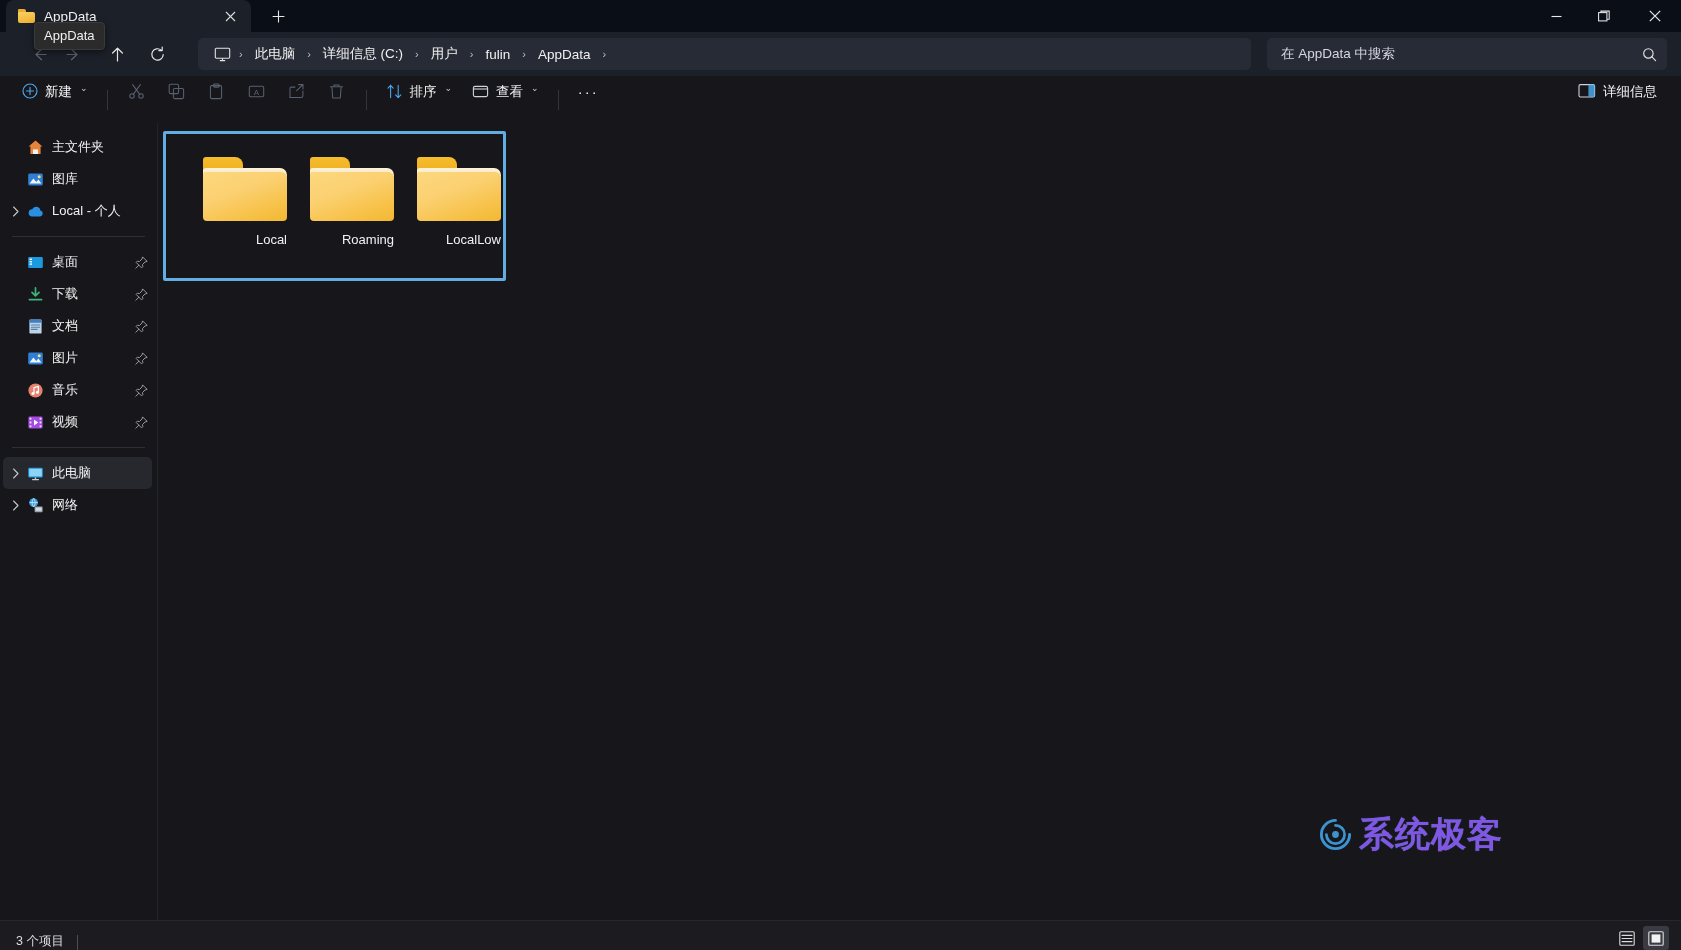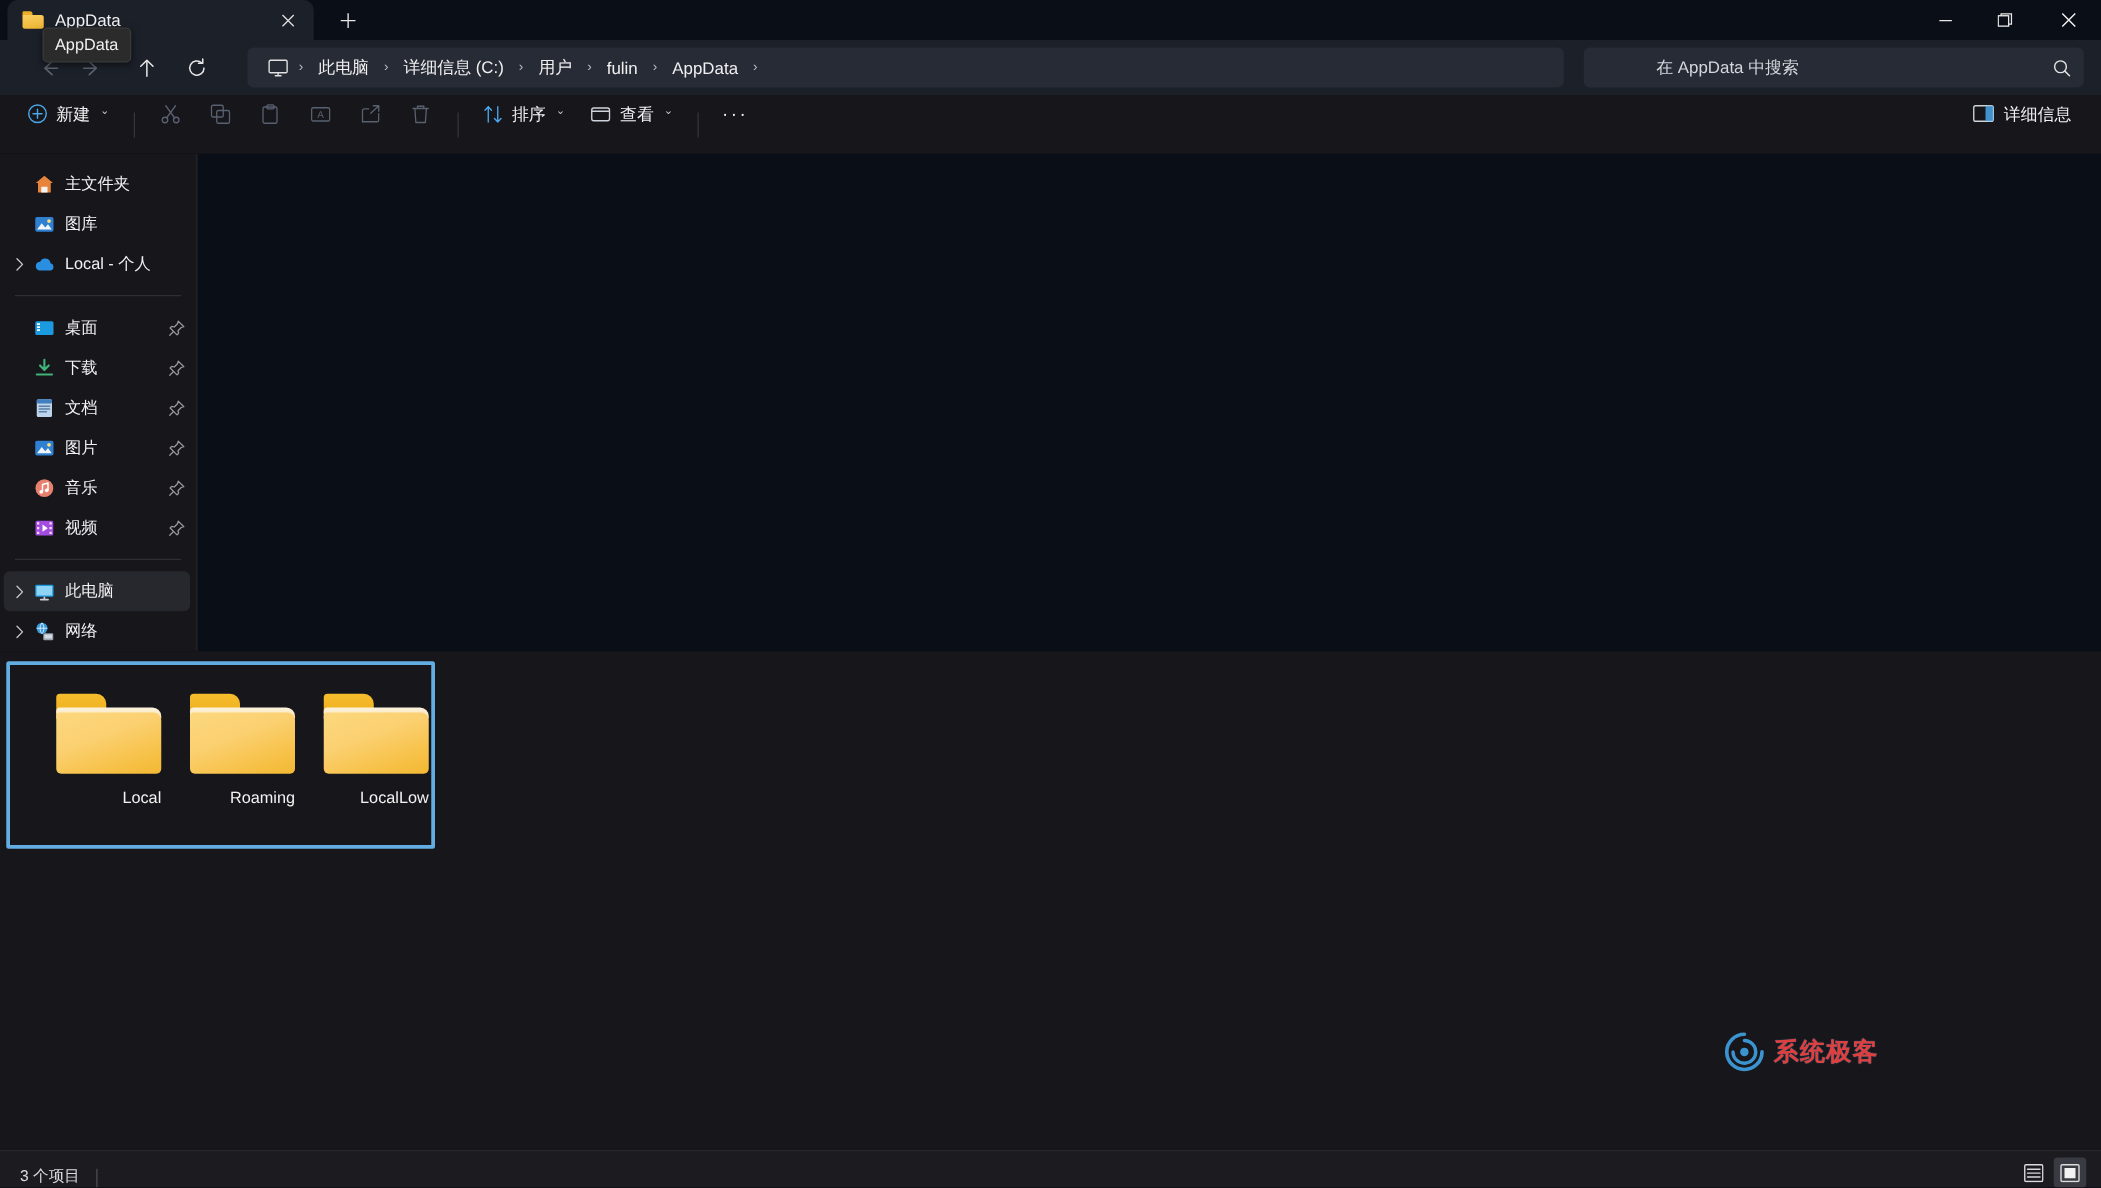--- a/index.html
+++ b/index.html
@@ -117,21 +117,21 @@
   .crumb-sep {
     color: #b9bec9; font-size: 11px; padding: 0 4px; user-select: none;
   }
   .pc-icon { margin: 0 4px 0 6px; display: flex; align-items: center; color: #e6e6e6; }
 
   .searchbox {
     width: 400px; height: 32px; margin-left: 16px; flex: 0 0 auto;
     background: #272b35; border-radius: 5px;
     display: flex; align-items: center; padding: 0 10px 0 14px;
   }
-  .search-ph { flex: 1 1 auto; font-size: 13.5px; color: #d4d7dd; margin-left: 44px; }
+  .search-ph { flex: 1 1 auto; font-size: 13.5px; color: #d4d7dd; }
   .search-ico { color: #e2e2e2; display: flex; align-items: center; }
 
   
   .cmdbar {
     height: 47px;
     background: #16161b;
     display: flex;
     align-items: center;
     padding: 0 14px 0 12px;
   }
@@ -144,21 +144,20 @@
   .cmd.dis { color: #596070; }
   .chev { font-size: 9px; color: #cfcfcf; margin-left: 1px; }
   .cmdsep { width: 1px; height: 20px; background: #34343c; margin: 0 9px; flex: 0 0 auto; }
   .cmd-spacer { flex: 1 1 auto; }
   .dots { letter-spacing: 2px; font-size: 15px; color: #f0f0f0; }
 
   
   .body {
     display: flex;
     height: calc(950px - 32px - 44px - 47px - 30px);
-    flex-direction: column;
   }
 
   
   .sidebar {
     width: 158px;
     flex: 0 0 158px;
     background: #16161b;
     border-right: 1px solid #23232a;
     padding-top: 8px;
     position: relative;
@@ -228,21 +227,21 @@
   .tilelabel { font-size: 13px; color: #f2f2f2; text-align: center; }
 
   
   .watermark {
     position: absolute;
     right: 178px; bottom: 62px;
     display: flex; align-items: center; gap: 7px;
     opacity: .92;
   }
   .wm-text {
-    font-size: 20px; font-weight: bold; color: #ef4444;
+    font-size: 35px; font-weight: bold; color: #8b5cf6;
     letter-spacing: 1px;
     text-shadow: 0 0 1px rgba(90,180,235,.6);
   }
 
   
   .statusbar {
     height: 30px;
     background: #1b1b20;
     border-top: 1px solid #26262d;
     display: flex; align-items: flex-end;

